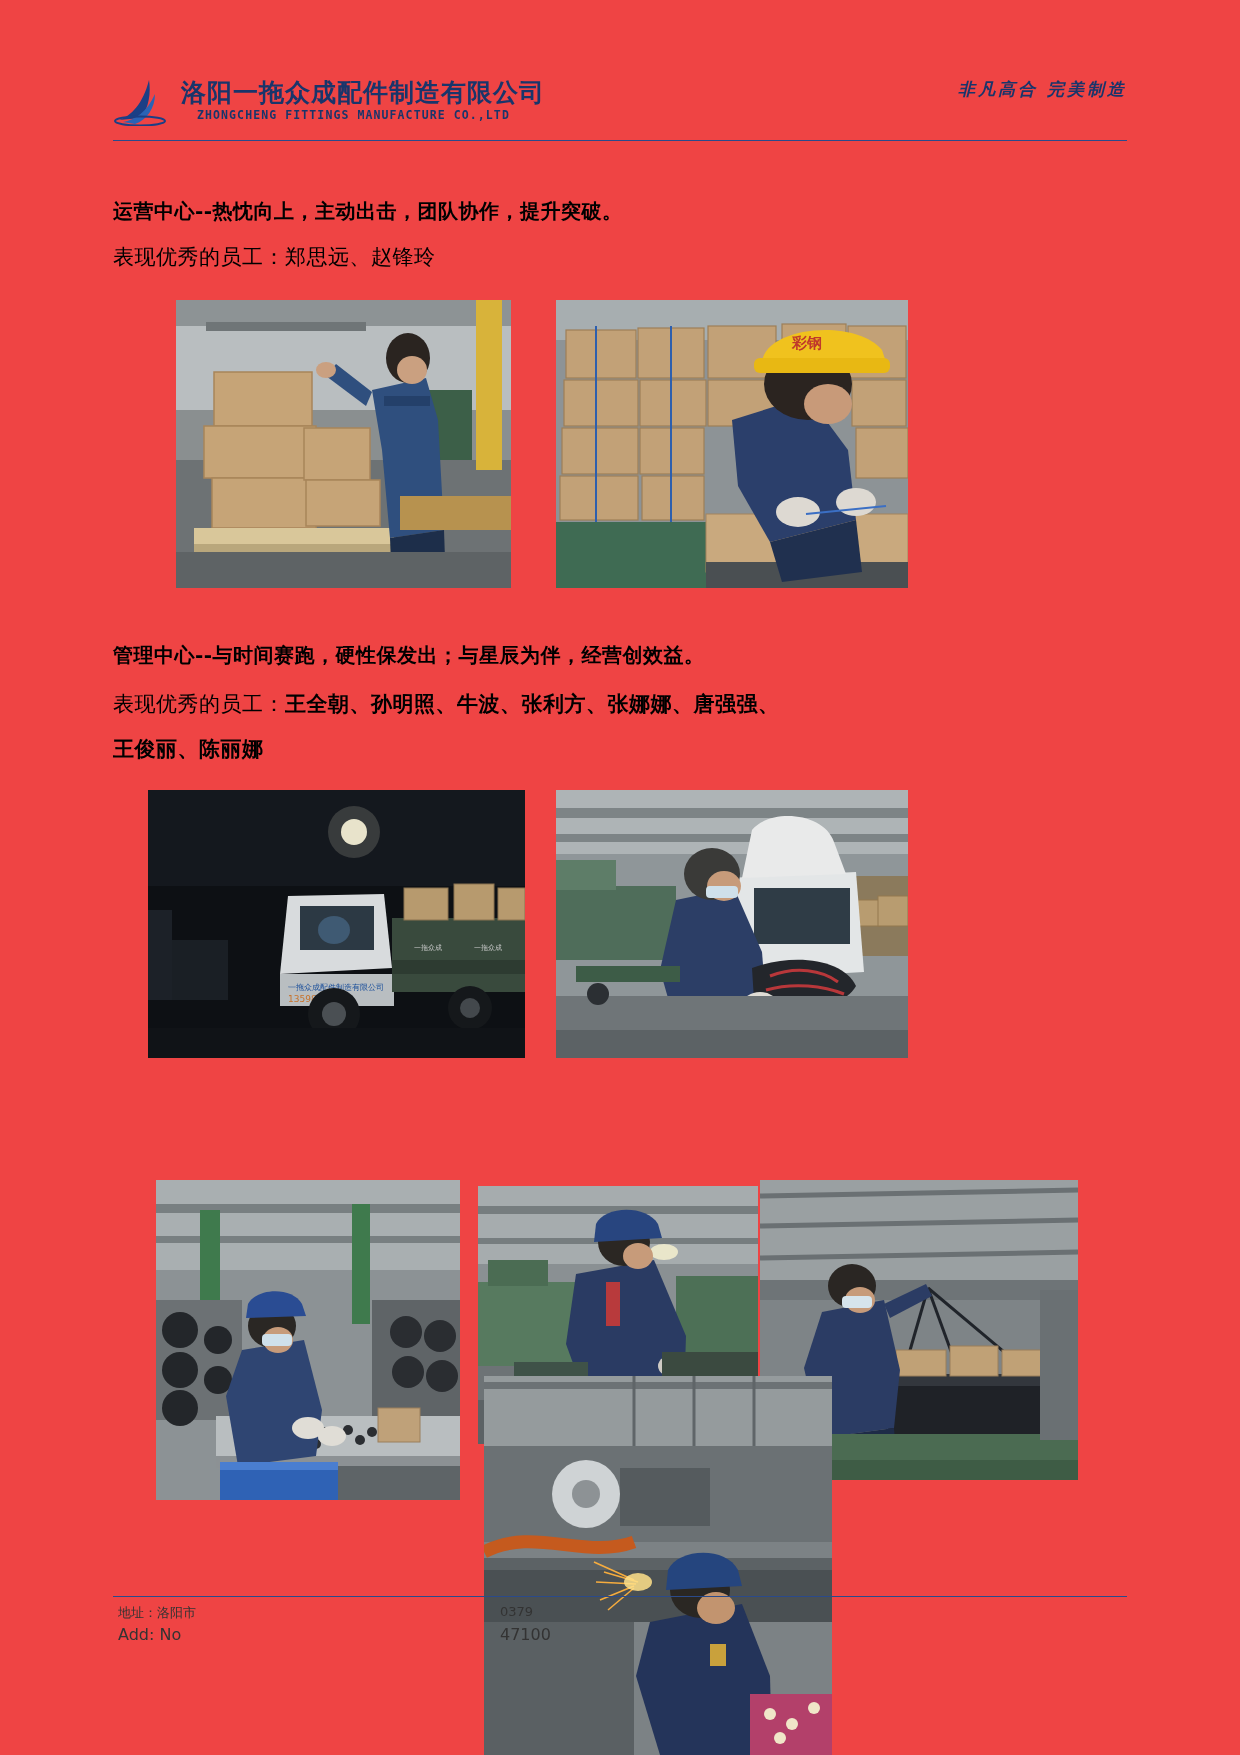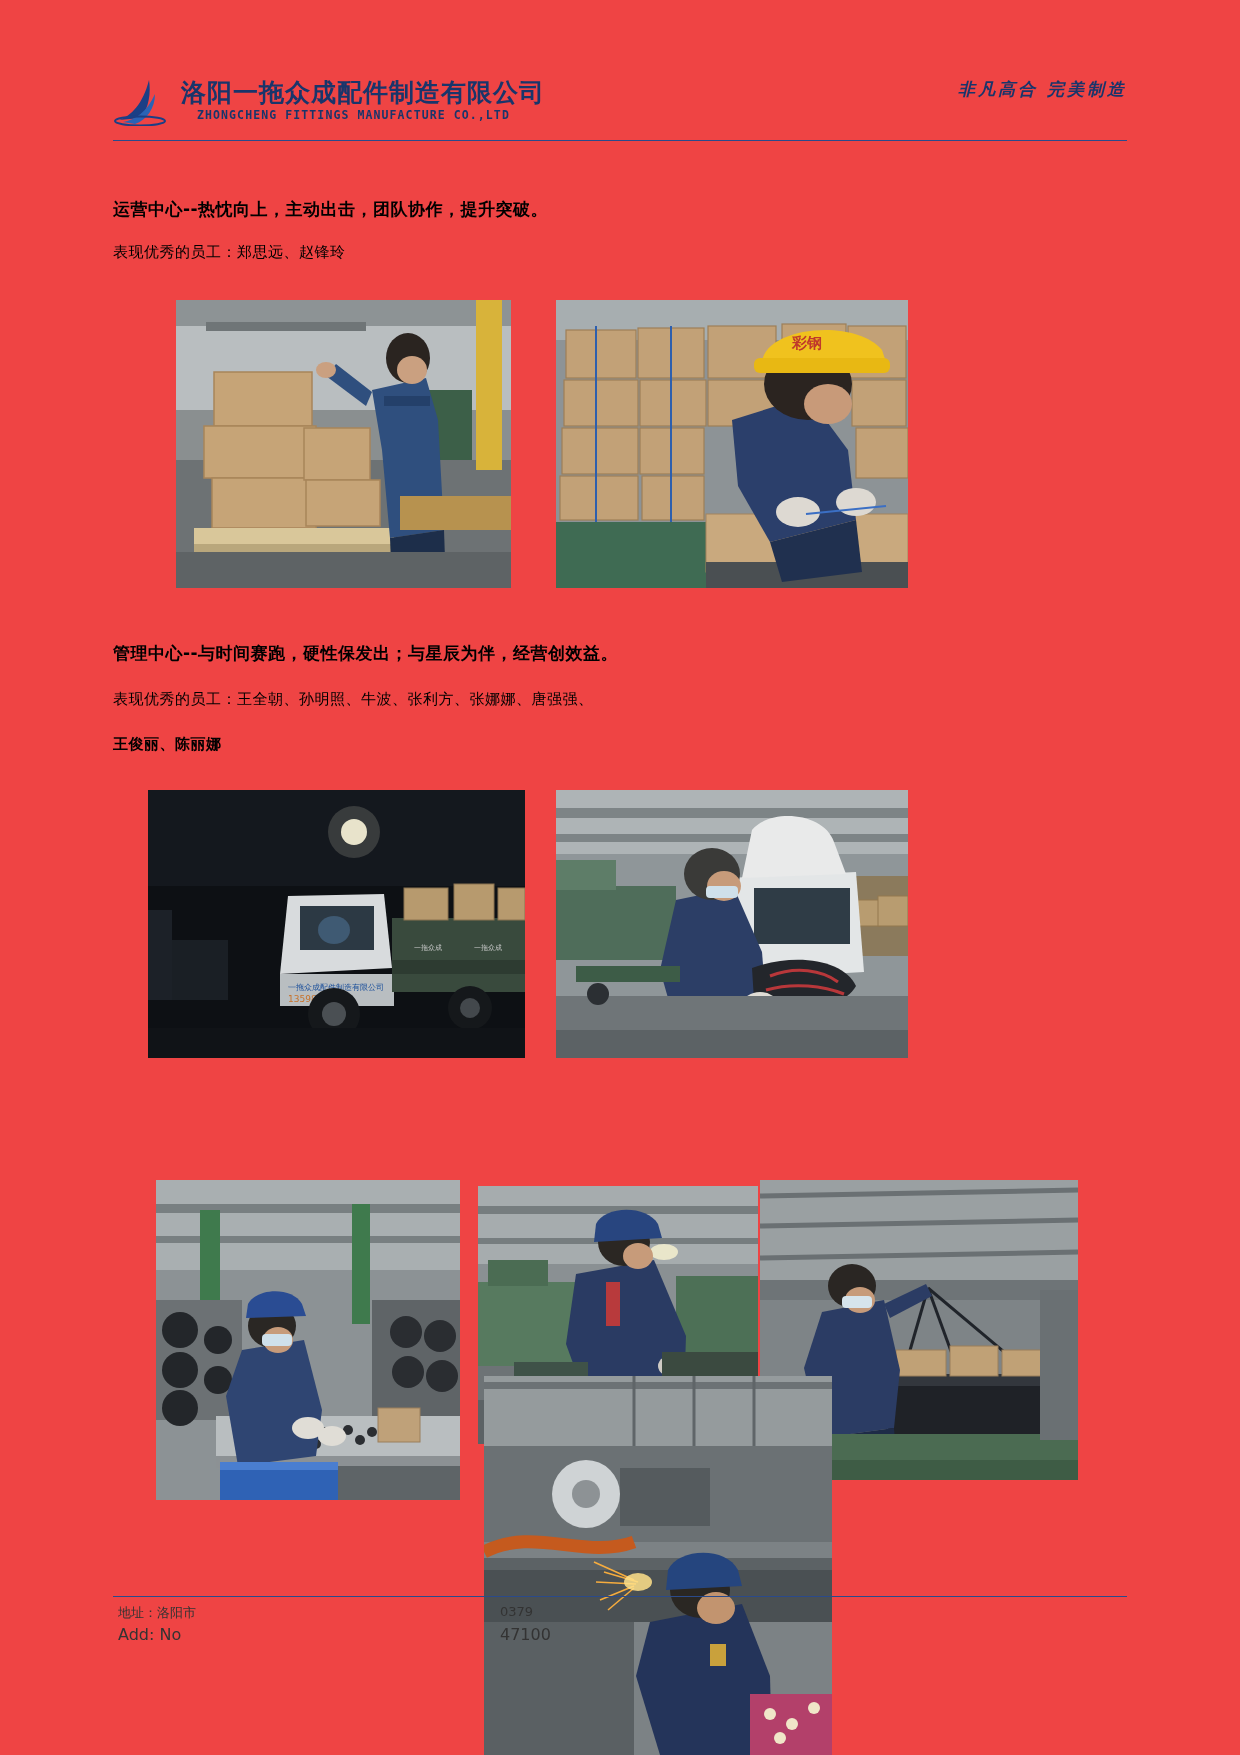--- a/index.html
+++ b/index.html
@@ -75,34 +75,34 @@
     top: 140px;
     width: 1014px;
     height: 0;
     border-top: 1.5px solid #2a4a8b;
   }
 
   
   .section-heading {
     position: absolute;
     font-family: "DejaVu Sans", sans-serif;
-    font-size: 17px;
+    font-size: 20px;
     font-weight: bold;
     color: #000;
     white-space: nowrap;
     letter-spacing: 0.5px;
   }
   .section-sub {
     position: absolute;
     font-family: "DejaVu Sans", sans-serif;
-    font-size: 15px;
+    font-size: 21px;
     color: #000;
     letter-spacing: 0.5px;
   }
-  .section-sub .b { font-weight: normal; }
+  .section-sub .b { font-weight: bold; }
 
   
   .photo {
     position: absolute;
     overflow: hidden;
     background: #4b4f55;
   }
 
   
   .footer-rule {

